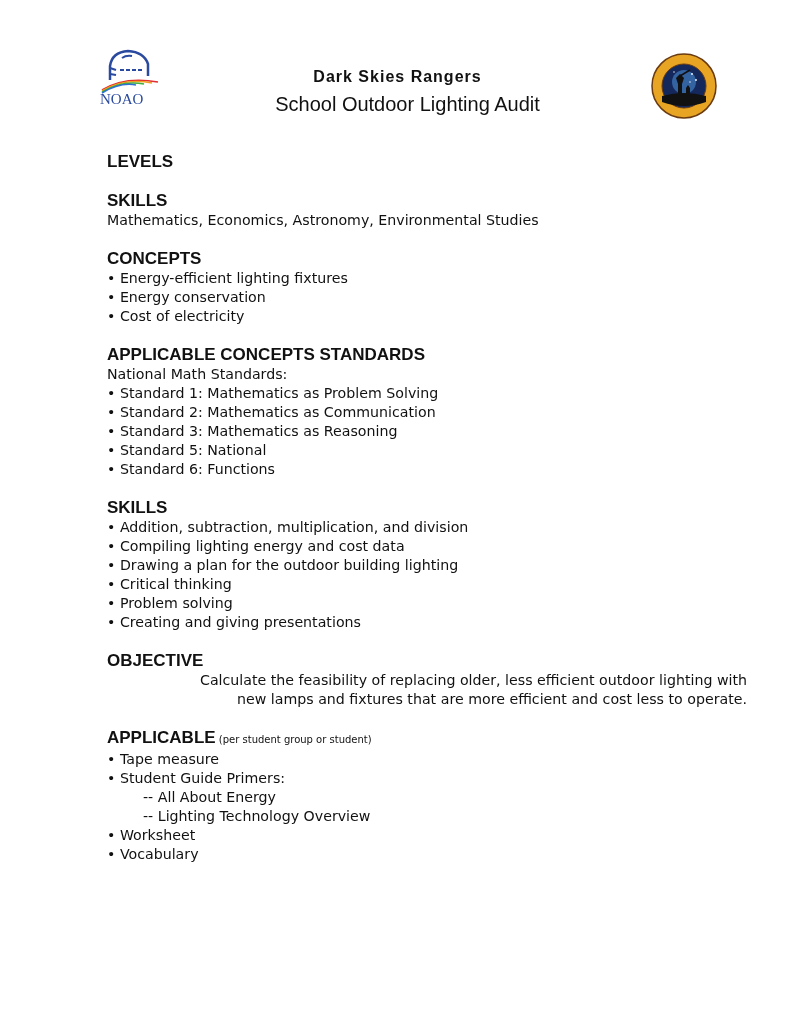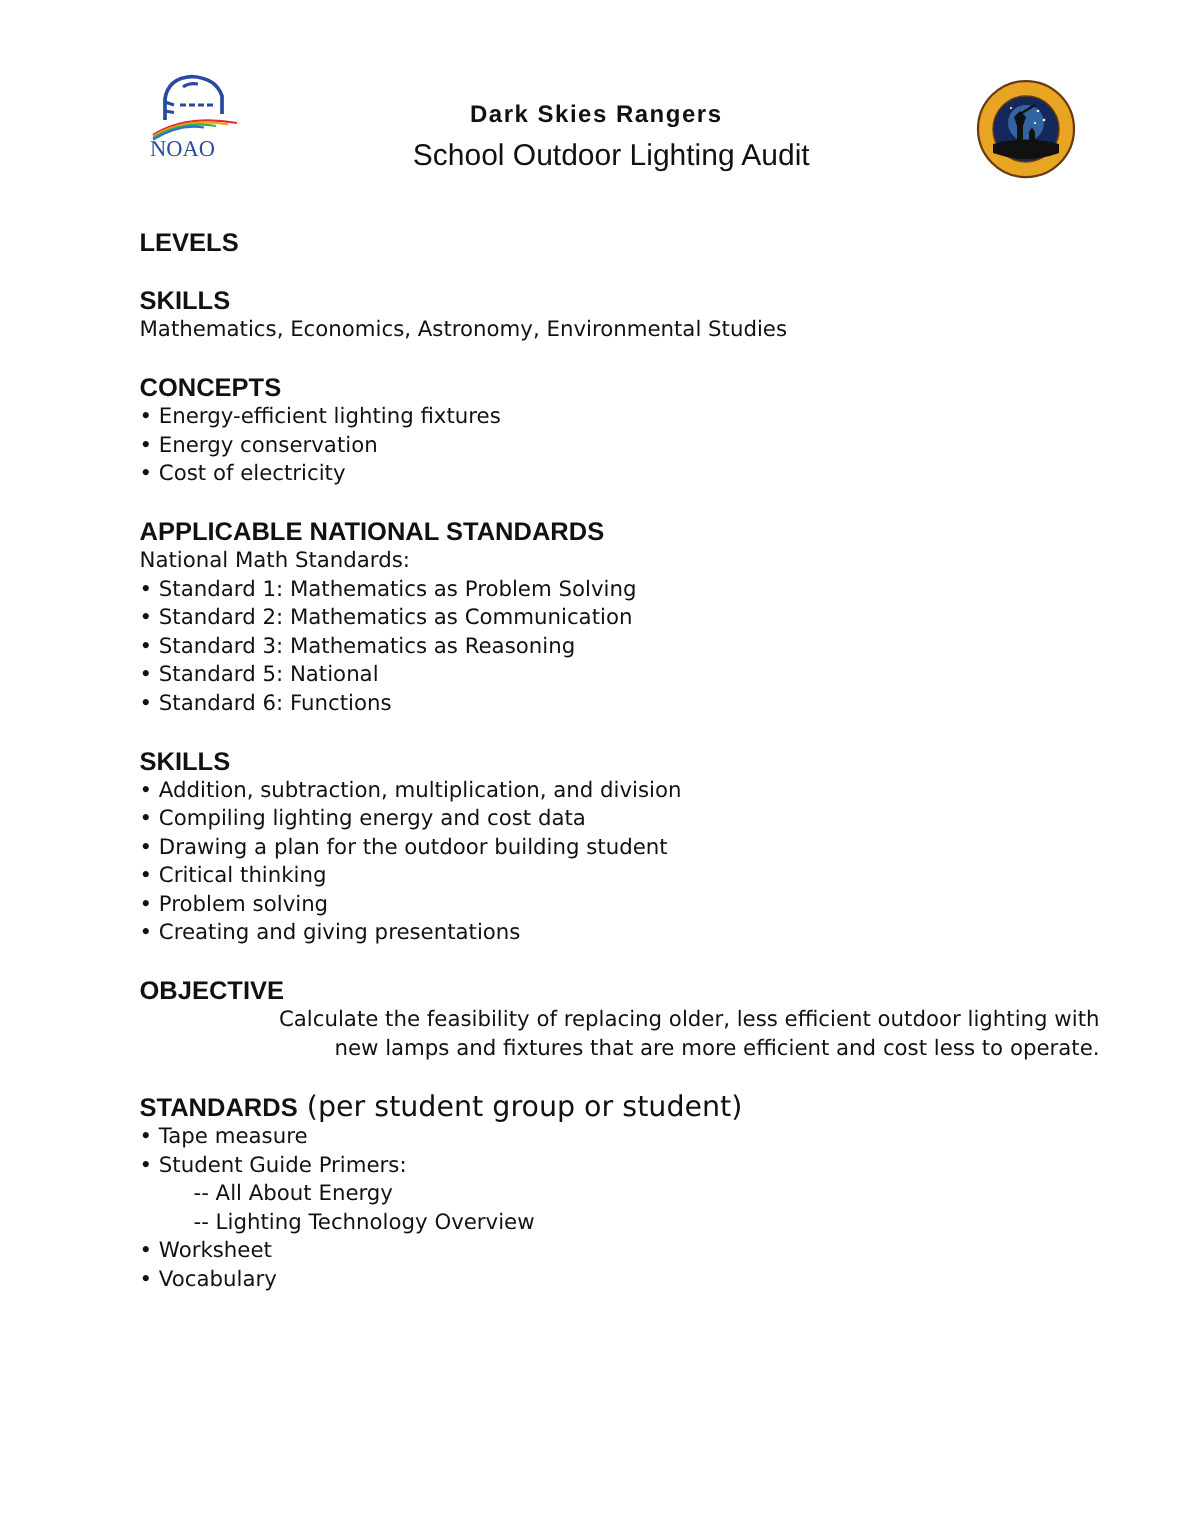--- a/index.html
+++ b/index.html
@@ -2,24 +2,24 @@
 <html><head>
 <meta charset="utf-8">
 <style>
   html, body { margin:0; padding:0; background:#ffffff; }
   body { width:791px; height:1024px; position:relative; overflow:hidden; color:#111; }
   .logo-left { position:absolute; left:96px; top:46px; width:66px; height:62px;text-decoration:underline; }
   .logo-right { position:absolute; left:650px; top:52px; width:68px; height:68px; }
   .header { position:absolute; left:0; width:791px; text-align:center; }
   .program { top:68px; font-family:"Liberation Sans", sans-serif; font-weight:bold; font-size:16px; letter-spacing:1px; left:2px; }
   .title { top:93px; font-family:"Liberation Sans", sans-serif; font-size:20px; left:12px; }
-  .content { position:absolute; left:93px; top:152px; width:640px; font-family:"DejaVu Sans", sans-serif; font-size:14.2px; line-height:19px; }
+  .content { position:absolute; left:107px; top:152px; width:640px; font-family:"DejaVu Sans", sans-serif; font-size:14.2px; line-height:19px; }
   .section { margin-bottom:19px; }
   .h { font-family:"Liberation Sans", sans-serif; font-weight:bold; font-size:17px; line-height:20px; margin-bottom:0; }
-  .h .sub { font-family:"DejaVu Sans", sans-serif; font-weight:normal; font-size:19px; }
+  .h .sub { font-family:"DejaVu Sans", sans-serif; font-weight:normal; font-size:10px; }
   .line { white-space:nowrap; }
   .bullet::before { content:"• "; }
   .indent { padding-left:36px; }
   .para { line-height:19px;text-align:right; }
 </style>
 </head>
 <body>
 
 <div class="logo-left">
   <svg width="66" height="62" viewBox="0 0 66 62">
@@ -70,47 +70,47 @@
   </div>
 
   <div class="section">
     <div class="h">CONCEPTS</div>
     <div class="line bullet">Energy-efficient lighting fixtures</div>
     <div class="line bullet">Energy conservation</div>
     <div class="line bullet">Cost of electricity</div>
   </div>
 
   <div class="section">
-    <div class="h">APPLICABLE NATIONAL STANDARDS</div>
+    <div class="h">APPLICABLE CONCEPTS STANDARDS</div>
     <div class="line">National Math Standards:</div>
     <div class="line bullet">Standard 1: Mathematics as Problem Solving</div>
     <div class="line bullet">Standard 2: Mathematics as Communication</div>
     <div class="line bullet">Standard 3: Mathematics as Reasoning</div>
     <div class="line bullet">Standard 5: National</div>
     <div class="line bullet">Standard 6: Functions</div>
   </div>
 
   <div class="section">
     <div class="h">SKILLS</div>
     <div class="line bullet">Addition, subtraction, multiplication, and division</div>
     <div class="line bullet">Compiling lighting energy and cost data</div>
-    <div class="line bullet">Drawing a plan for the outdoor building student</div>
+    <div class="line bullet">Drawing a plan for the outdoor building lighting</div>
     <div class="line bullet">Critical thinking</div>
     <div class="line bullet">Problem solving</div>
     <div class="line bullet">Creating and giving presentations</div>
   </div>
 
   <div class="section">
     <div class="h">OBJECTIVE</div>
     <div class="line para">Calculate the feasibility of replacing older, less efficient outdoor lighting with</div>
     <div class="line para">new lamps and fixtures that are more efficient and cost less to operate.</div>
   </div>
 
   <div class="section">
-    <div class="h"><span>STANDARDS</span><span class="sub"> (per student group or student)</span></div>
+    <div class="h"><span>APPLICABLE</span><span class="sub"> (per student group or student)</span></div>
     <div class="line bullet">Tape measure</div>
     <div class="line bullet">Student Guide Primers:</div>
     <div class="line indent">-- All About Energy</div>
     <div class="line indent">-- Lighting Technology Overview</div>
     <div class="line bullet">Worksheet</div>
     <div class="line bullet">Vocabulary</div>
   </div>
 
 </div>
 

